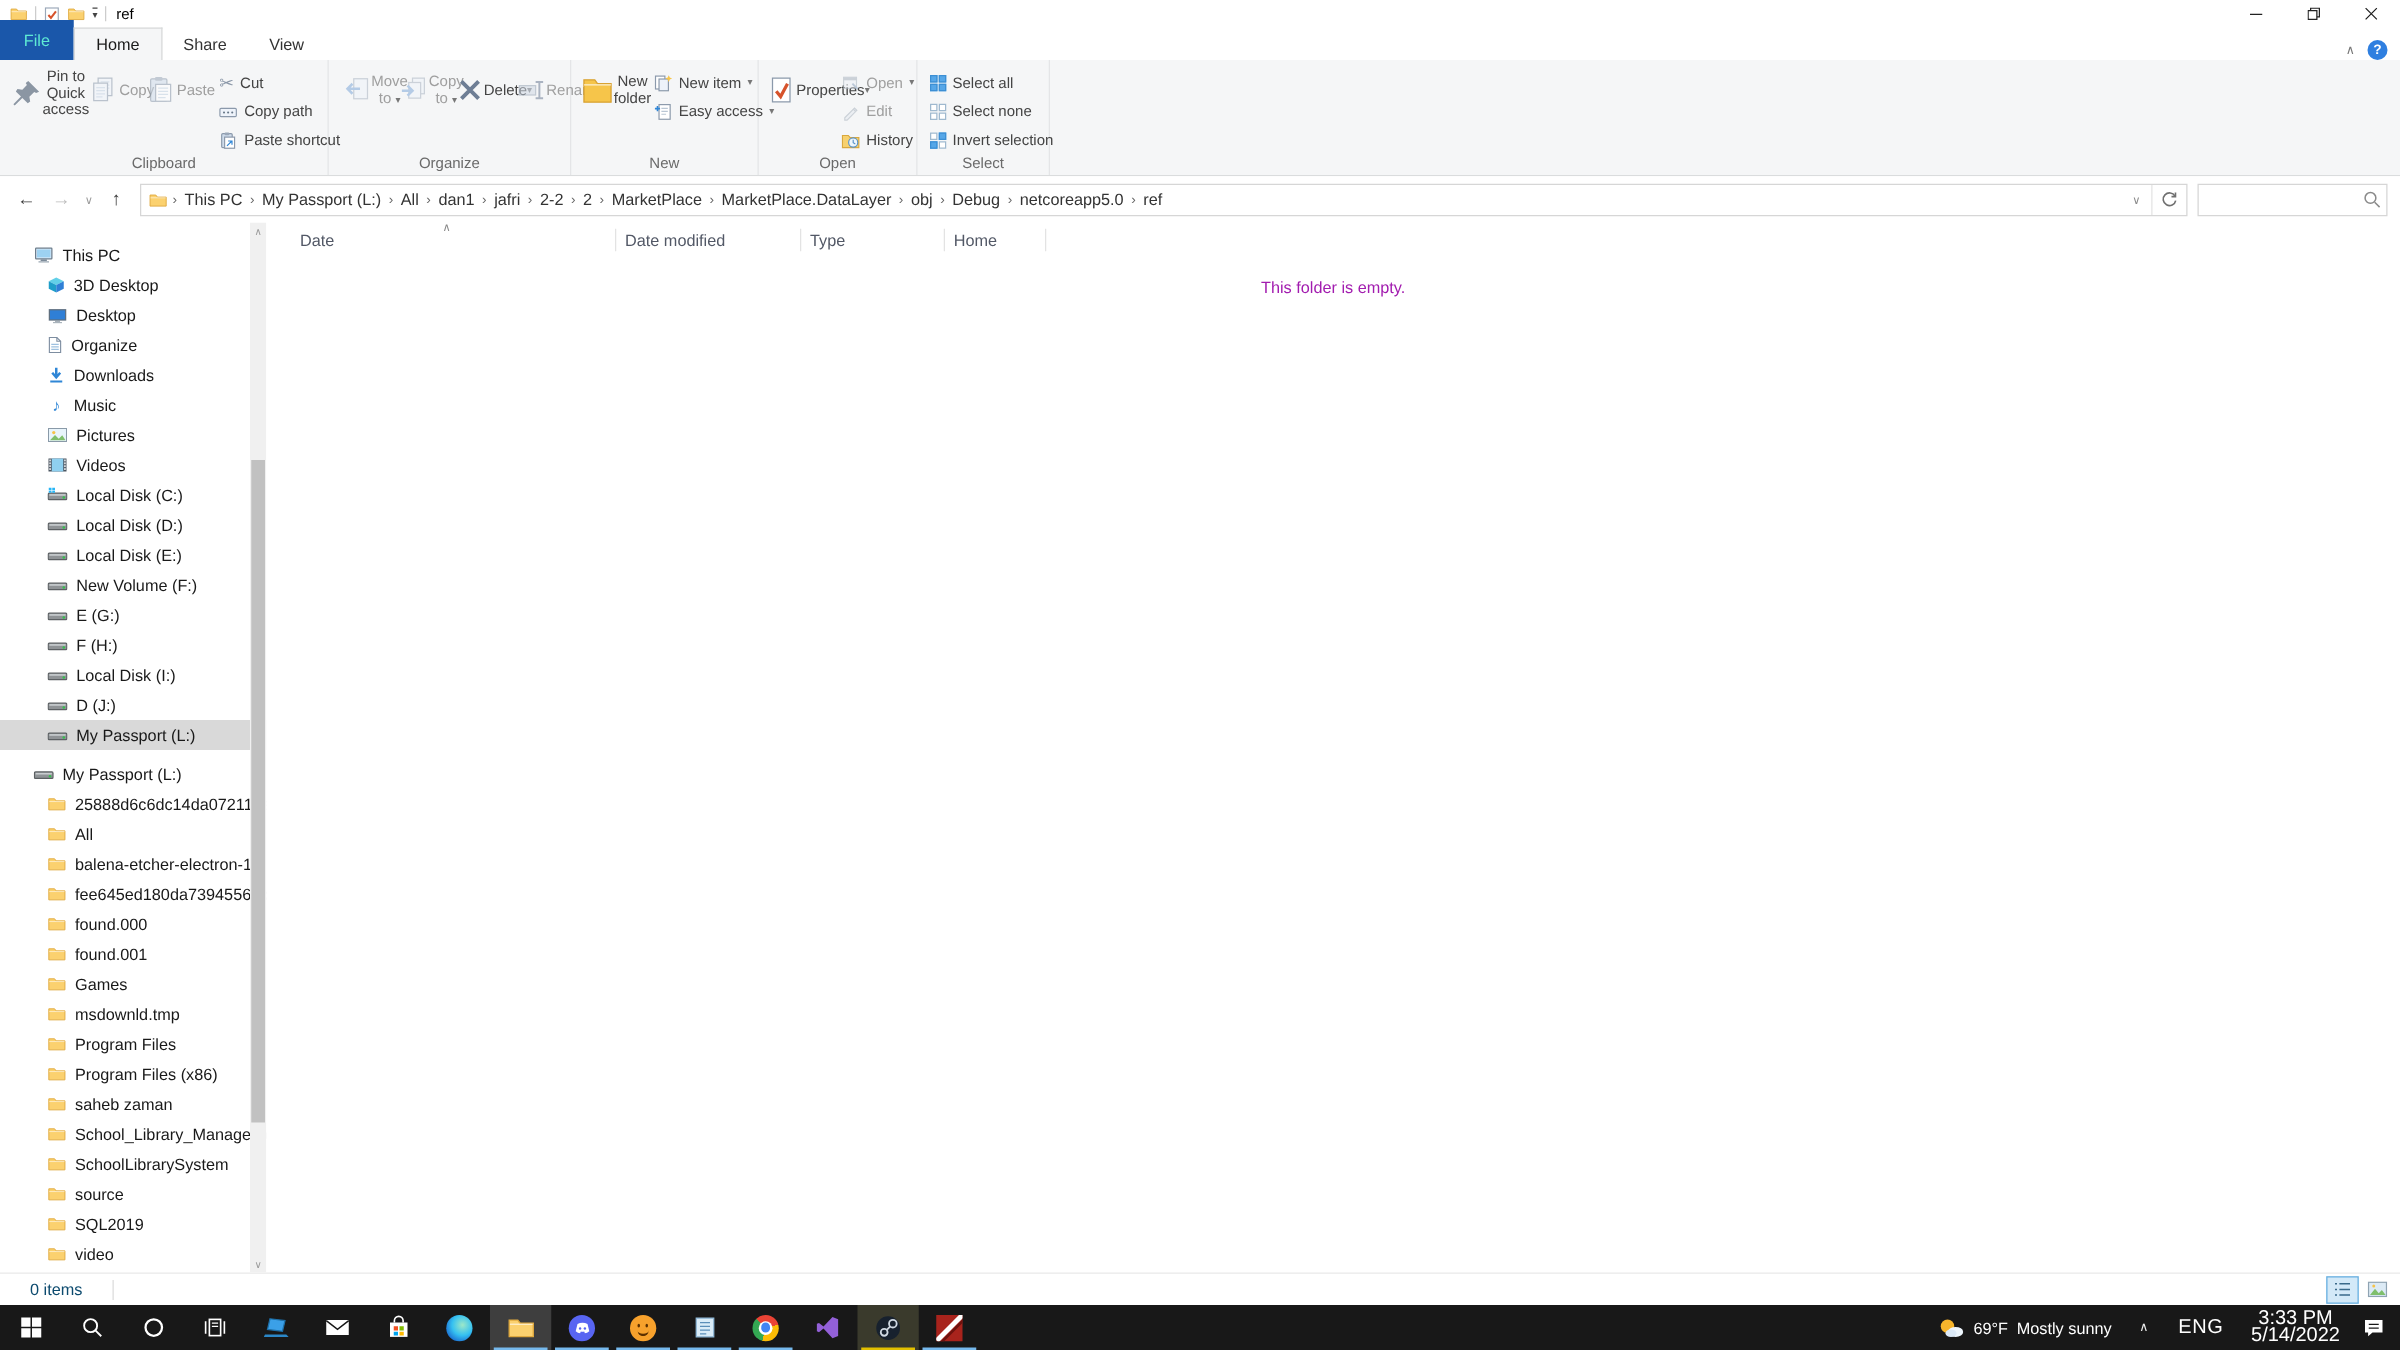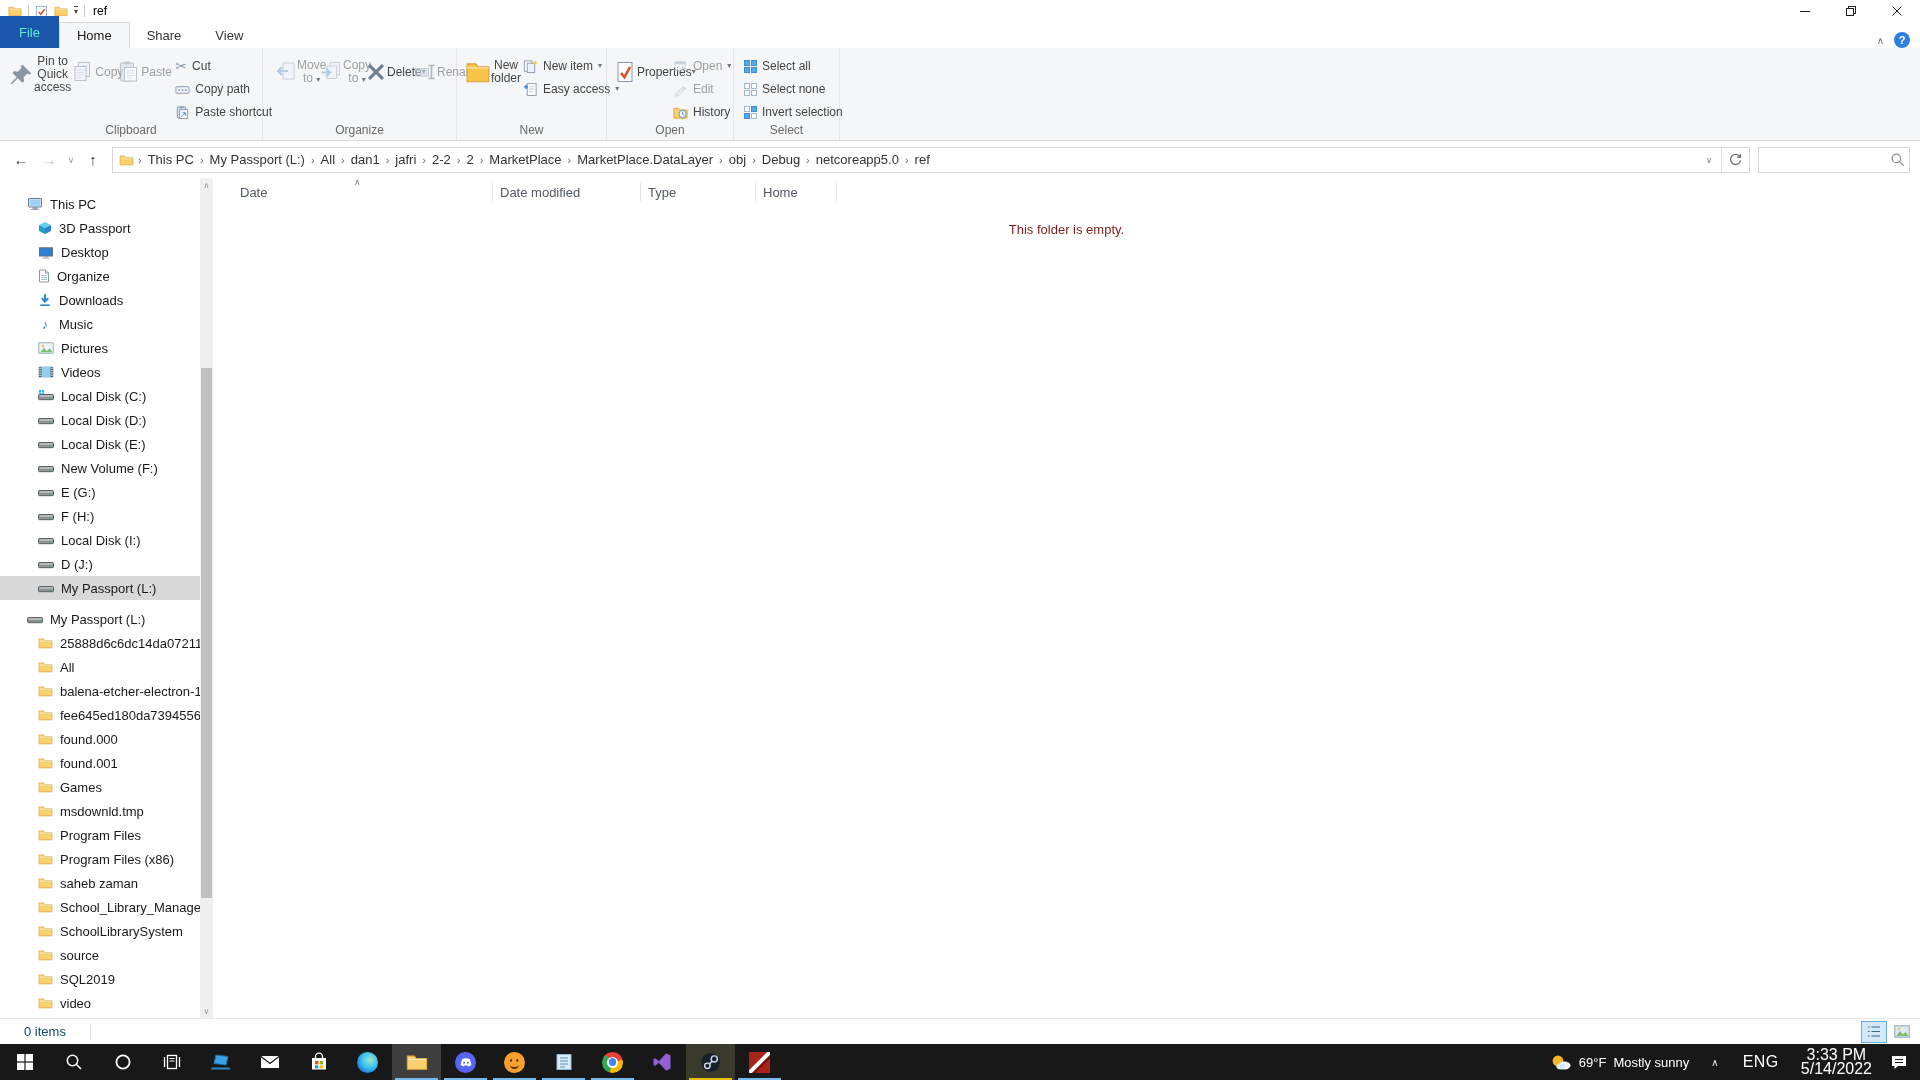--- a/index.html
+++ b/index.html
@@ -71,21 +71,21 @@
   .music-ico::before{content:"\266A";color:#2f86d6;font-size:13px}
   .side-scroll{position:absolute;right:0;top:0;bottom:0;width:13px;background:#f0f0f0}
   .scroll-arrow{position:absolute;left:0;width:13px;height:14px;color:#9a9a9a;font-size:8px;display:flex;align-items:center;justify-content:center}
   .side-thumb{position:absolute;left:1px;width:11px;background:#c1c1c1}
 
   .mainpane{position:absolute;left:213px;top:0;right:0;bottom:0}
   .colheads{position:absolute;left:0;top:0;right:0;height:28px}
   .colhead{position:absolute;top:0;height:28px;display:flex;align-items:center;font-size:13px;color:#525866;padding-left:7px}
   .colsep{position:absolute;top:5px;height:18px;width:1px;background:#e3e3e3}
   .sort-caret{position:absolute;top:-1px;font-size:9px;color:#888}
-  .empty-msg{position:absolute;left:0;right:0;top:44px;text-align:center;font-size:13px;color:#7f1d1d}
+  .empty-msg{position:absolute;left:0;right:0;top:44px;text-align:center;font-size:13px;color:#a21caf}
 
   
   .statusbar{position:absolute;left:0;right:0;bottom:36px;height:26px;background:#fff;border-top:1px solid #e9e9e9;display:flex;align-items:center}
   .status-count{padding-left:24px;font-size:13px;color:#0c4a6e}
   .status-div{width:1px;height:16px;background:#dcdcdc;margin-left:24px}
   .view-btns{margin-left:auto;display:flex;gap:2px;padding-right:5px}
   .view-btn{width:26px;height:22px;display:flex;align-items:center;justify-content:center;border:1px solid transparent}
   .view-btn.sel{border-color:#66aee0;background:#d3e9f8}
 
   
@@ -662,21 +662,21 @@
           </svg>
         </span>
         <span class="lbl">This PC</span>
       </div>
     <div class="side-item lvl1">
         <span class="ico">
           <svg width="14" height="14">
             <use href="#i-cube"></use>
           </svg>
         </span>
-        <span class="lbl">3D Passport</span>
+        <span class="lbl">3D Desktop</span>
       </div>
     <div class="side-item lvl1">
         <span class="ico">
           <svg width="16" height="13">
             <use href="#i-desk"></use>
           </svg>
         </span>
         <span class="lbl">Desktop</span>
       </div>
     <div class="side-item lvl1">

